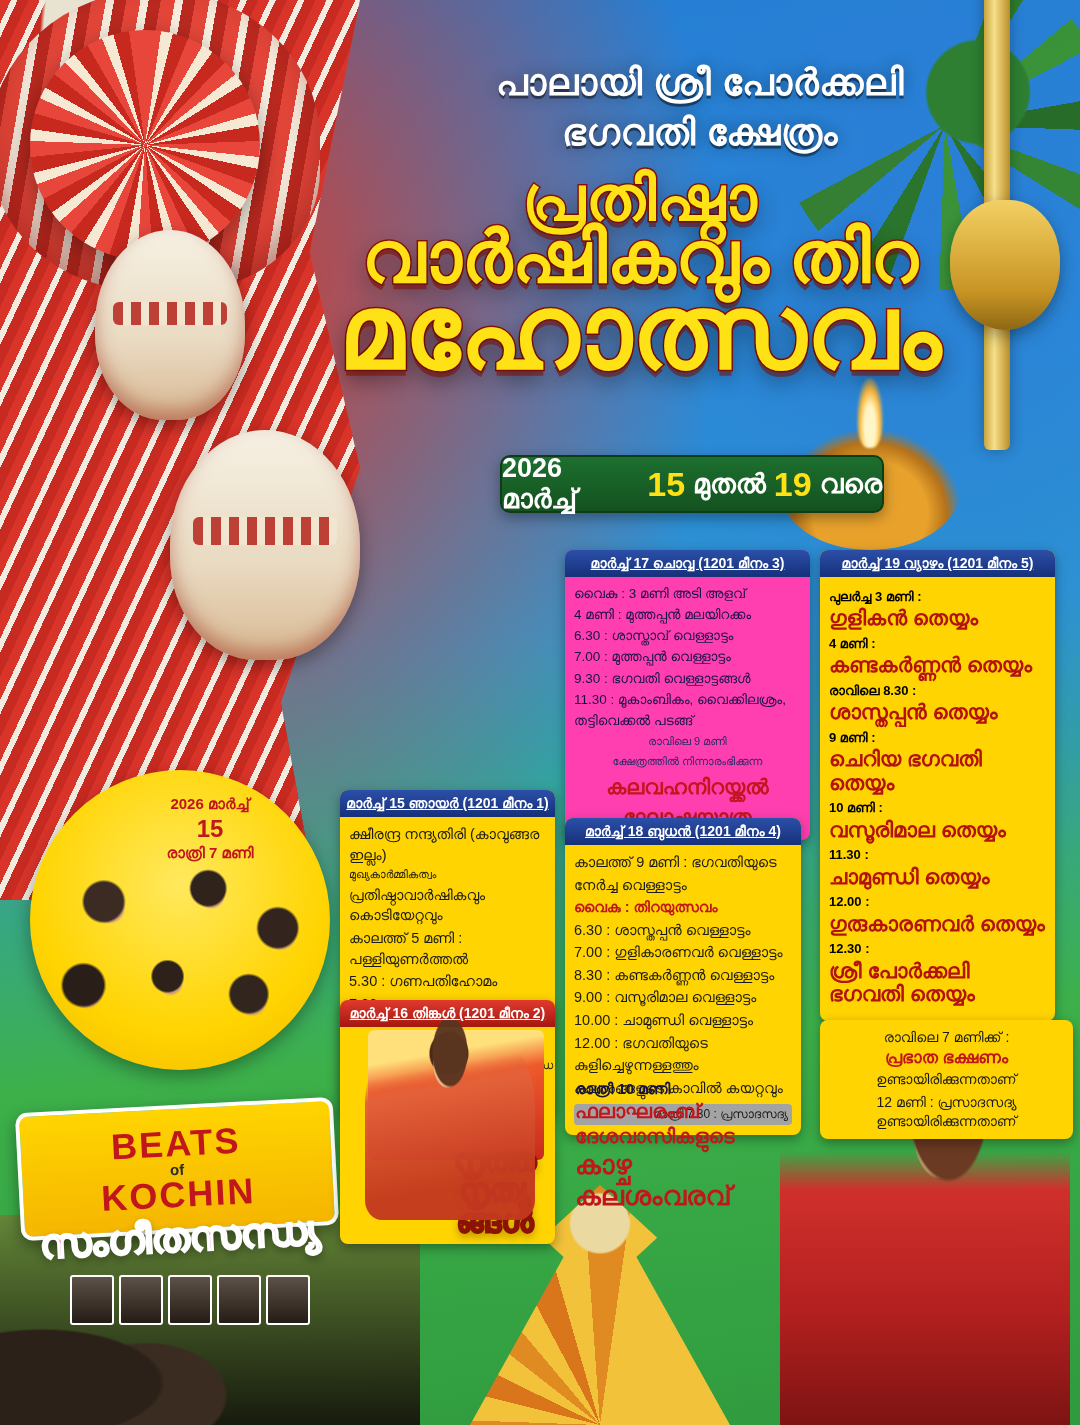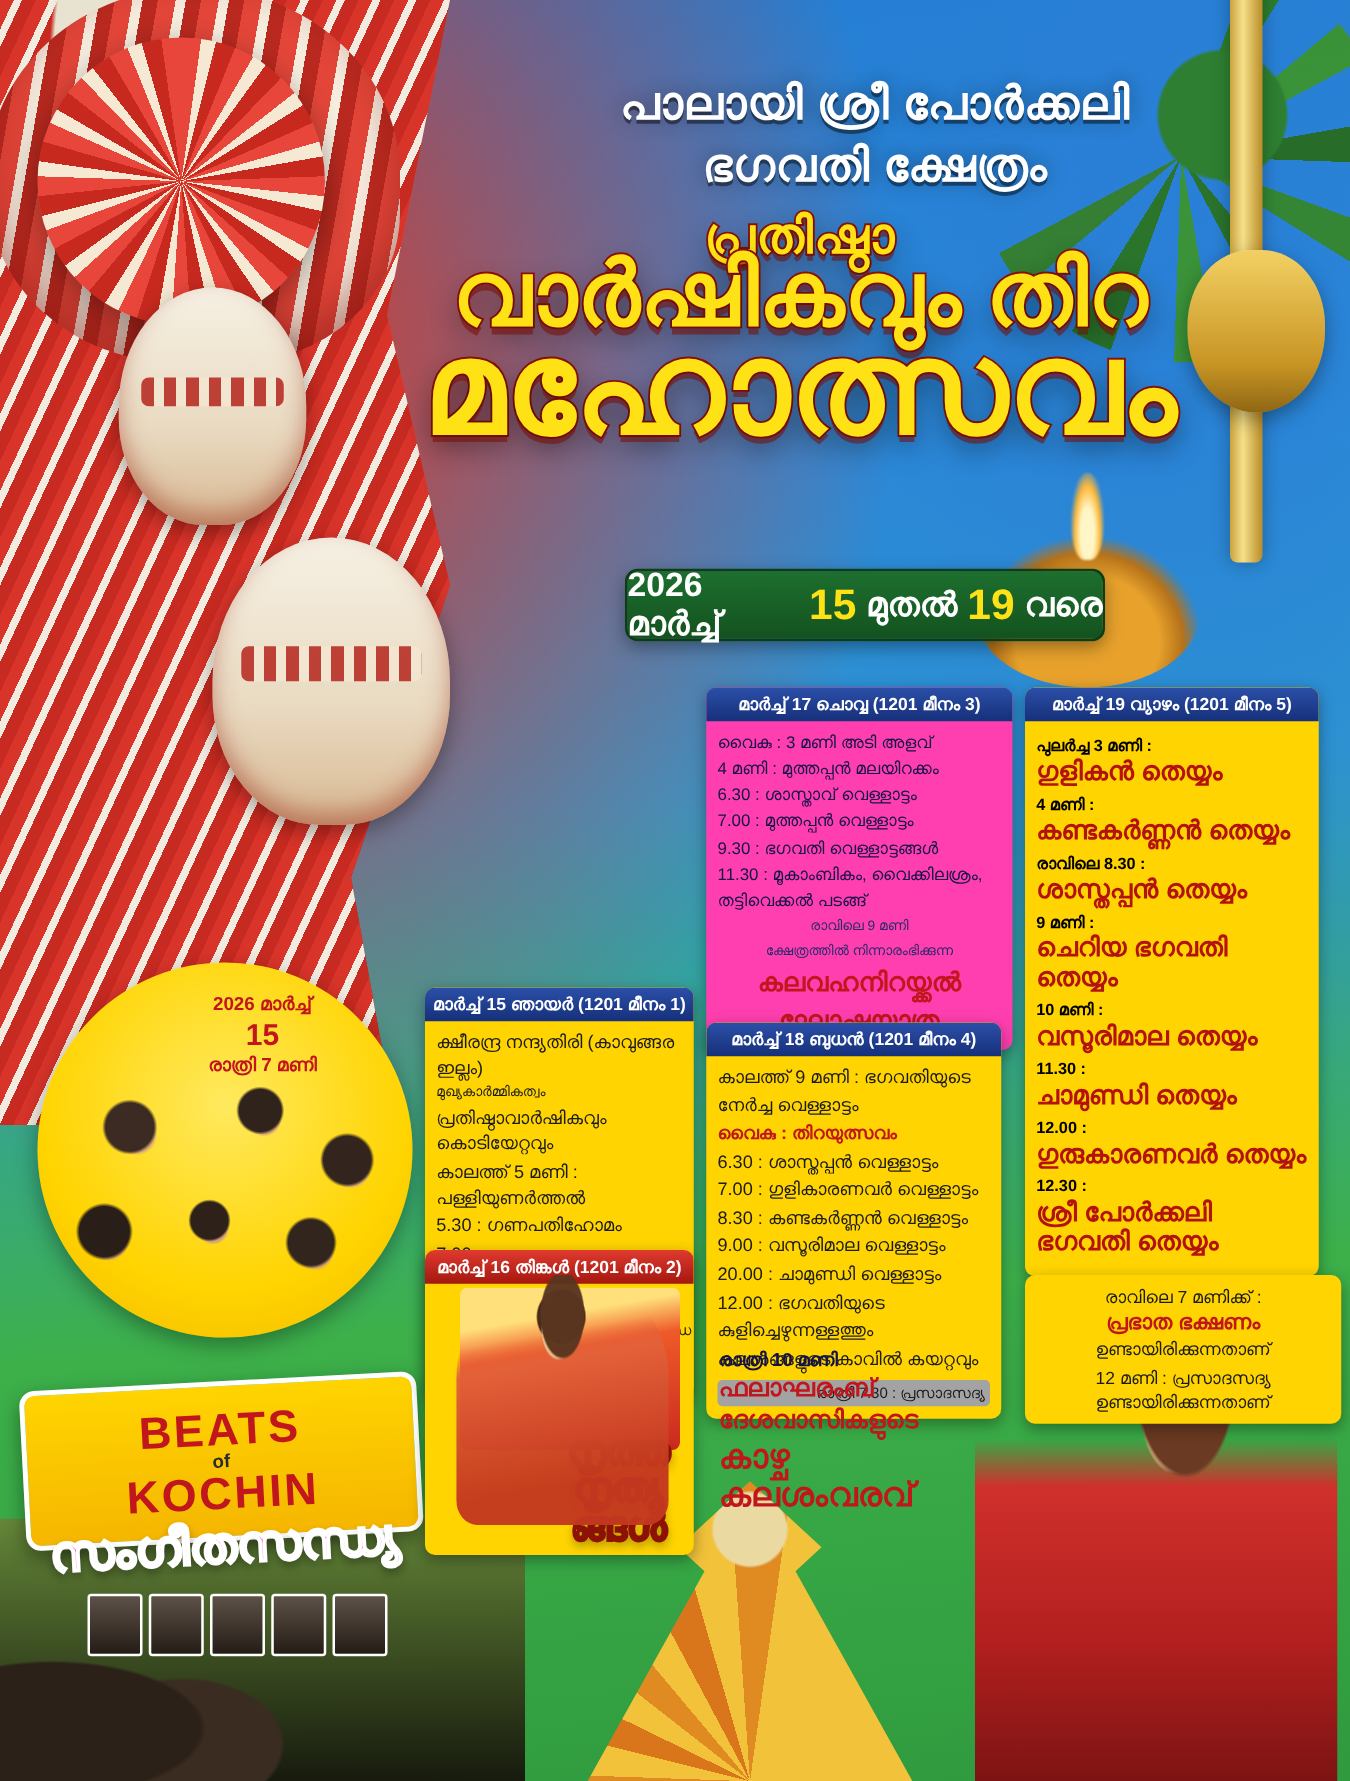--- a/index.html
+++ b/index.html
@@ -122,39 +122,40 @@
   }
 
   .title-wrap{position:absolute;left:250px;top:170px;width:780px;text-align:center;}
   .t-line{
     font-weight:bold;color:#ffe215;
     -webkit-text-stroke:3px #8e1106;
     paint-order:stroke fill;
     text-shadow:0 6px 0 rgba(120,12,6,.55), 0 10px 22px rgba(0,0,0,.45);
     line-height:.95;
   }
-  .t1{font-size:40px;letter-spacing:1px;}
+  .t1{font-size:62px;letter-spacing:1px;}
   .t2{font-size:72px;margin-top:-6px;}
   .t3{font-size:104px;margin-top:-8px;}
 
   .date-pill{
     position:absolute;left:500px;top:455px;width:380px;height:54px;
     background:linear-gradient(180deg,#1d6f2f,#14521f);
     border-radius:10px;border:2px solid #0d3d16;
     display:flex;align-items:center;justify-content:center;gap:8px;
     color:#fff;font-size:27px;font-weight:bold;
     box-shadow:0 5px 14px rgba(0,0,0,.35);
   }
   .date-pill .big{color:#ffe215;font-size:34px;}
 
   
   .card{position:absolute;border-radius:8px;box-shadow:0 4px 12px rgba(0,0,0,.35);overflow:hidden;}
   .card .hd{
     font-size:14px;font-weight:bold;color:#fff;text-align:center;padding:5px 4px;
     background:linear-gradient(180deg,#2b4fa8,#16307a);
+    text-decoration:underline;
   }
   .card .bd{padding:7px 9px 10px;font-size:14.5px;line-height:1.42;color:#1b1b1b;}
   .card .bd .row{margin-bottom:2px;}
   .hi{color:#c0161c;font-weight:bold;}
 
   .card-d1{left:340px;top:790px;width:215px;background:#ffd400;}
   .card-d1 .hd{background:linear-gradient(180deg,#2b4fa8,#16307a);}
   .card-d2{left:340px;top:1000px;width:215px;background:#ffd400;}
   .card-d2 .hd{background:linear-gradient(180deg,#e03a2f,#a4170f);}
   .card-d3{left:565px;top:550px;width:245px;background:#ff3fb0;}
@@ -360,21 +361,21 @@
 <div class="card card-d4">
   <div class="hd">മാർച്ച് 18 ബുധൻ (1201 മീനം 4)</div>
   <div class="bd">
     <div class="row">കാലത്ത് 9 മണി : ഭഗവതിയുടെ</div>
     <div class="row">നേർച്ച വെള്ളാട്ടം</div>
     <div class="row hi">വൈകു : തിറയുത്സവം</div>
     <div class="row">6.30 : ശാസ്തപ്പൻ വെള്ളാട്ടം</div>
     <div class="row">7.00 : ഗുളികാരണവർ വെള്ളാട്ടം</div>
     <div class="row">8.30 : കണ്ടകർണ്ണൻ വെള്ളാട്ടം</div>
     <div class="row">9.00 : വസൂരിമാല വെള്ളാട്ടം</div>
-    <div class="row">20.00 : ചാമുണ്ഡി വെള്ളാട്ടം</div>
+    <div class="row">10.00 : ചാമുണ്ഡി വെള്ളാട്ടം</div>
     <div class="row">12.00 : ഭഗവതിയുടെ</div>
     <div class="row">കുളിച്ചെഴുന്നള്ളത്തും</div>
     <div class="row">കലശങ്ങളുടെ കാവിൽ കയറ്റവും</div>
     <div class="d4-banner">രാത്രി 7.30 : പ്രസാദസദ്യ</div>
   </div>
 </div>
 
 <div class="bottom-kazhcha">
   <div>രാത്രി 10 മണി</div>
   <div style="color:#c0161c;font-size:20px">ഫലാഘരംബ്</div>

